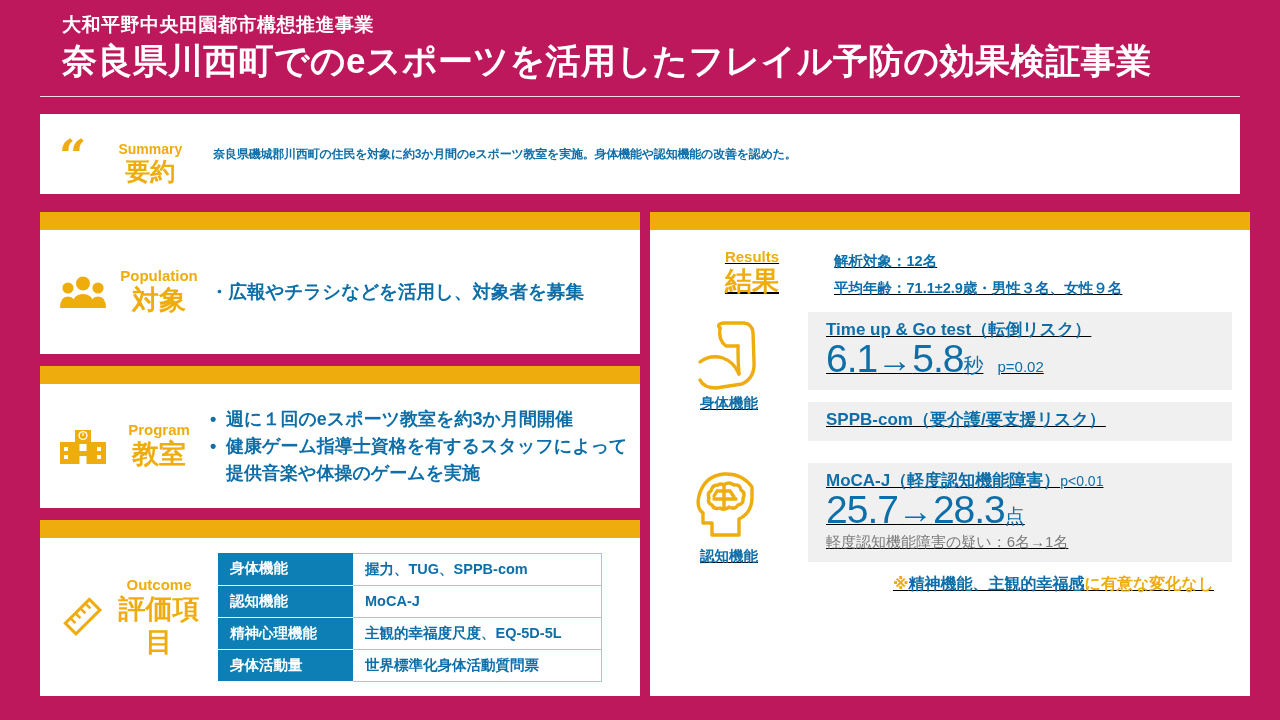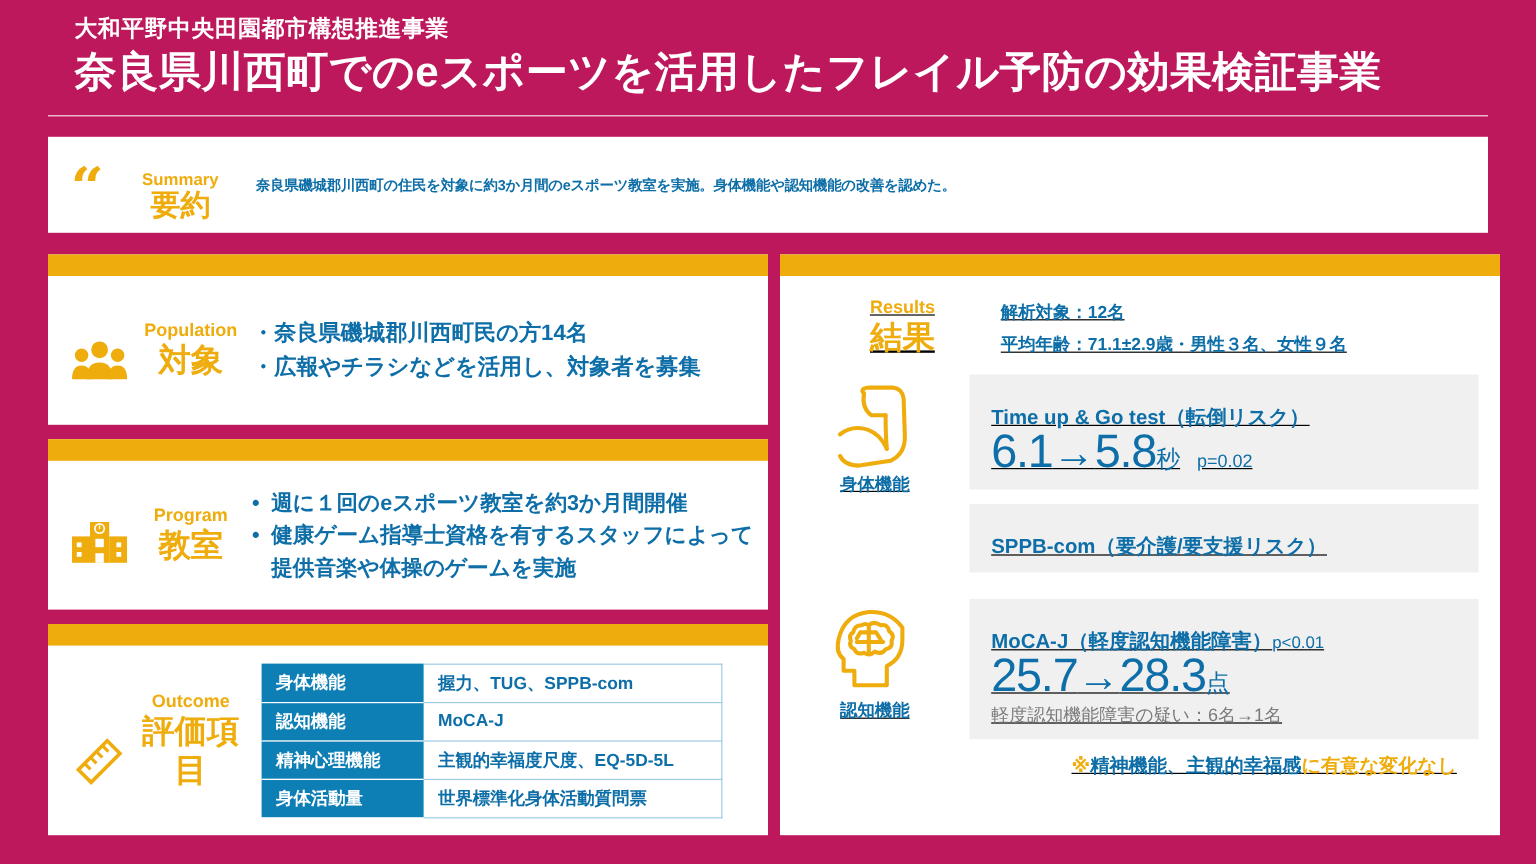--- a/index.html
+++ b/index.html
@@ -119,21 +119,21 @@
     display: flex;
     align-items: center;
     height: calc(100% - 18px);
     box-sizing: border-box;
   }
 
   .ident {
     width: 170px;
     flex: 0 0 170px;
     display: flex;
-    align-items: flex-end;
+    align-items: center;
     padding-left: 14px;
     box-sizing: border-box;
   }
   .ident-icon {
     width: 58px;
     flex: 0 0 58px;
     display: flex;
     align-items: center;
     justify-content: center;
   }
@@ -250,21 +250,20 @@
     padding: 8px 14px 10px 18px;
     margin-bottom: 12px;
     box-sizing: border-box;
   }
   .metric-title {
     color: #0d6ea8;
     font-size: 17px;
     font-weight: bold;
     line-height: 1.2;
     white-space: nowrap;
-    margin-top: 18px;
   }
   .metric-title .pval-inline {
     font-size: 14px;
     font-weight: normal;
     color: #0d6ea8;
   }
   .metric-value {
     color: #0d6ea8;
     line-height: 1.08;
     white-space: nowrap;
@@ -342,21 +341,20 @@
             <circle cx="38" cy="13" r="5.6"></circle>
             <path d="M30 33 Q30 21.5 38 21.5 Q46 21.5 46 33 Z"></path>
           </svg>
         </div>
         <div class="ident-text">
           <div class="ident-en">Population</div>
           <div class="ident-ja">対象</div>
         </div>
       </div>
       <div class="bullets">
-        <div class="bl">・奈良県磯城郡川西町民の方14名</div>
         <div class="bl">・広報やチラシなどを活用し、対象者を募集</div>
       </div>
     </div>
   </div>
 
   <div class="card" id="card-program">
     <div class="card-bar"></div>
     <div class="card-body">
       <div class="ident">
         <div class="ident-icon">

